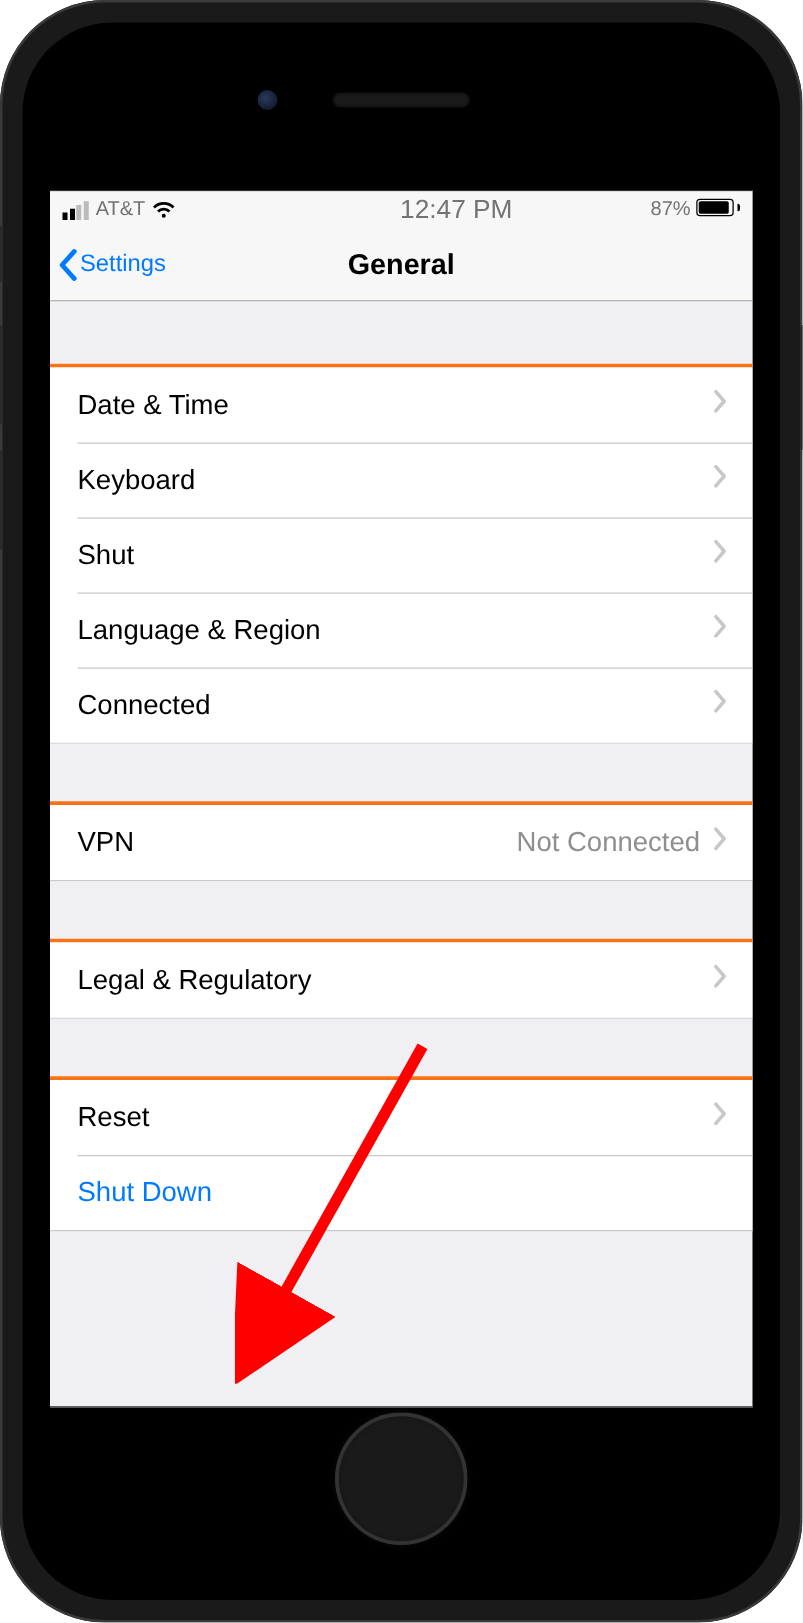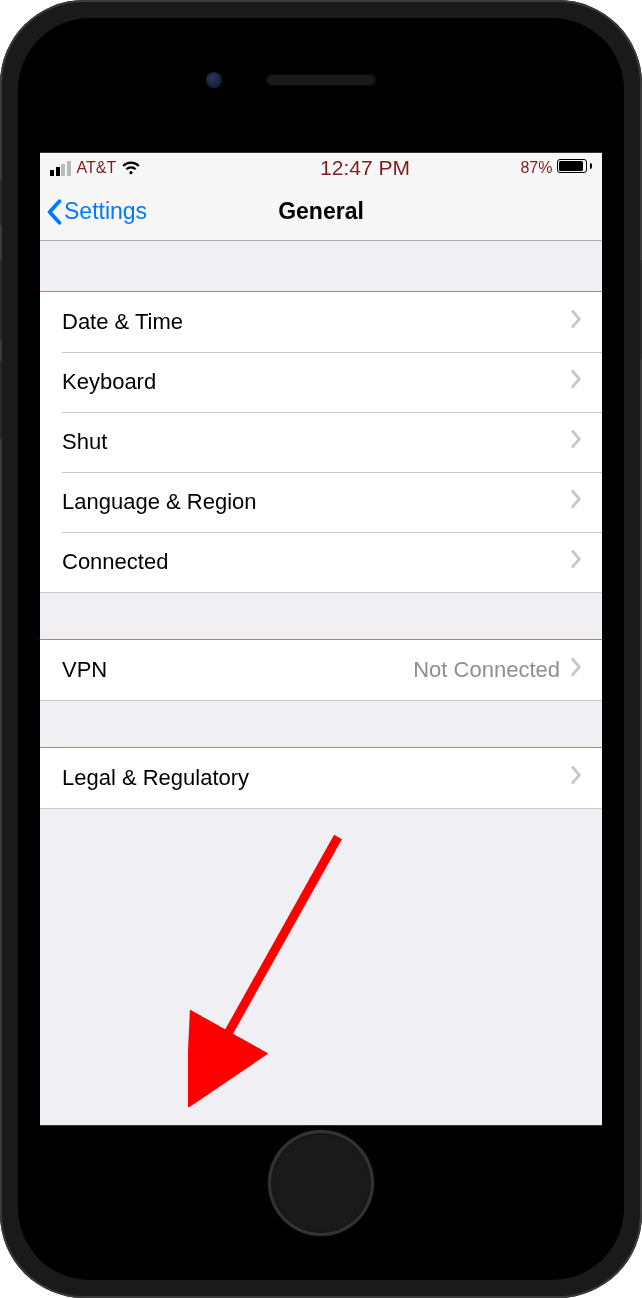--- a/index.html
+++ b/index.html
@@ -79,21 +79,21 @@
       box-shadow: inset 0 0 0 3px #333, 0 0 6px rgba(255,255,255,0.05);
     }
     
     .status-bar {
       height: 30px;
       background: #f7f7f7;
       display: flex;
       align-items: center;
       padding: 0 10px;
       font-size: 16px;
-      color: #7f1d1d;
+      color: #737373;
       justify-content: space-between;
     }
     .status-left { display: flex; align-items: center; gap: 6px; }
     .status-right { display: flex; align-items: flex-start; gap: 4px; }
     .signal-bars {
       display: flex; align-items: flex-end; gap: 1.5px;
     }
     .signal-bars span {
       width: 4px; background: #000; display: block;
     }
@@ -116,35 +116,35 @@
       background: #f7f7f7;
       border-bottom: 1px solid #b2b2b2;
       display: flex;
       align-items: center;
       position: relative;
       padding: 0 6px;
     }
     .back-btn {
       display: flex; align-items: center;
       color: #007aff;
-      font-size: 23px;
+      font-size: 19px;
       gap: 2px;
     }
     .back-chevron svg { display:block; }
     .nav-title {
       position: absolute;
       left: 50%; transform: translateX(-50%);
       font-size: 23px;
       font-weight: 600;
       color: #000;
     }
     
     .list-group {
       background: #fff;
-      border-top: 1px solid #f97316;
+      border-top: 3px solid #f97316;
       border-bottom: 1px solid #c8c7cc;
     }
     .gap { height: 46px; background:#efeff4; }
     .gap.first { height: 50px; border-top:none; }
     .row {
       min-height: 60px;
       display: flex;
       align-items: center;
       padding: 0 20px 0 22px;
       position: relative;
@@ -276,20 +276,31 @@
           <div class="gap"></div>
           <div class="list-group">
             <div class="row">
               <span class="label">Legal &amp; Regulatory</span>
               <span class="chevron"><svg width="12" height="20" viewBox="0 0 10 18">
                   <path d="M2 2 L8 9 L2 16" stroke="#c7c7cc" stroke-width="2.5" fill="none" stroke-linecap="round" stroke-linejoin="round"></path>
                 </svg></span>
             </div>
           </div>
           <div class="gap"></div>
+          <div class="list-group">
+            <div class="row">
+              <span class="label">Reset</span>
+              <span class="chevron"><svg width="12" height="20" viewBox="0 0 10 18">
+                  <path d="M2 2 L8 9 L2 16" stroke="#c7c7cc" stroke-width="2.5" fill="none" stroke-linecap="round" stroke-linejoin="round"></path>
+                </svg></span>
+            </div>
+            <div class="row">
+              <span class="label blue-text">Shut Down</span>
+            </div>
+          </div>
         </div>
 
       <svg class="annotation-arrow" width="200" height="300">
         <defs>
           <marker id="ahead" markerWidth="12" markerHeight="12" refX="3" refY="5" orient="auto">
             <path d="M0,0 L0,10 L10,5 z" fill="#ff0000"></path>
           </marker>
         </defs>
         <line x1="150" y1="30" x2="28" y2="248" stroke="#ff0000" stroke-width="9" marker-end="url(#ahead)"></line>
       </svg>

